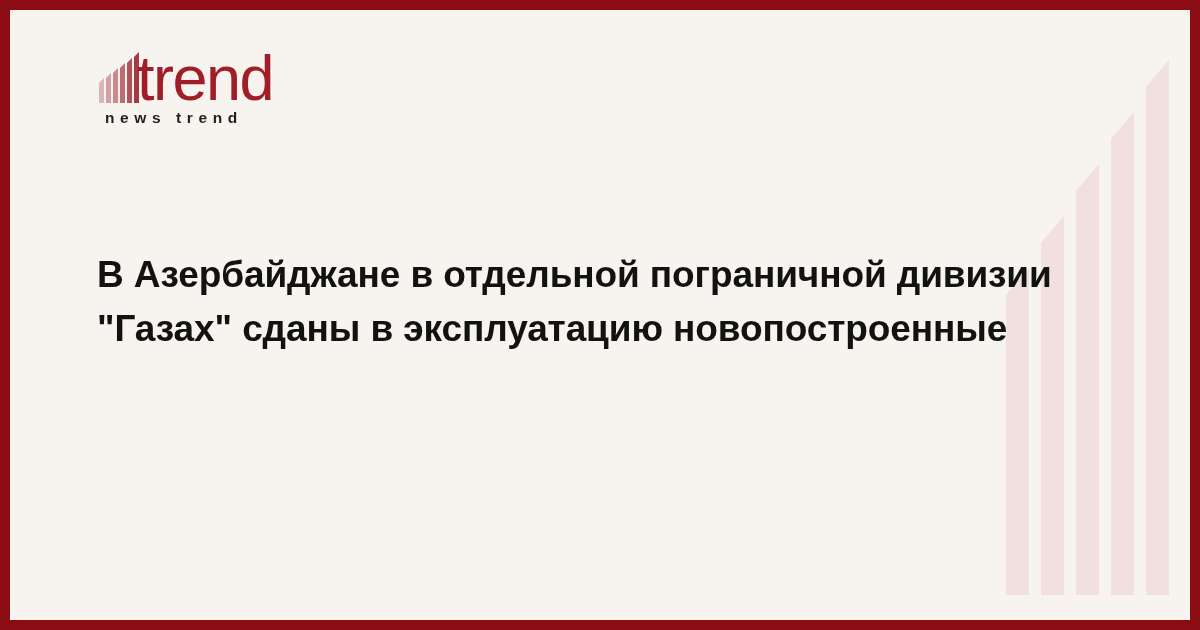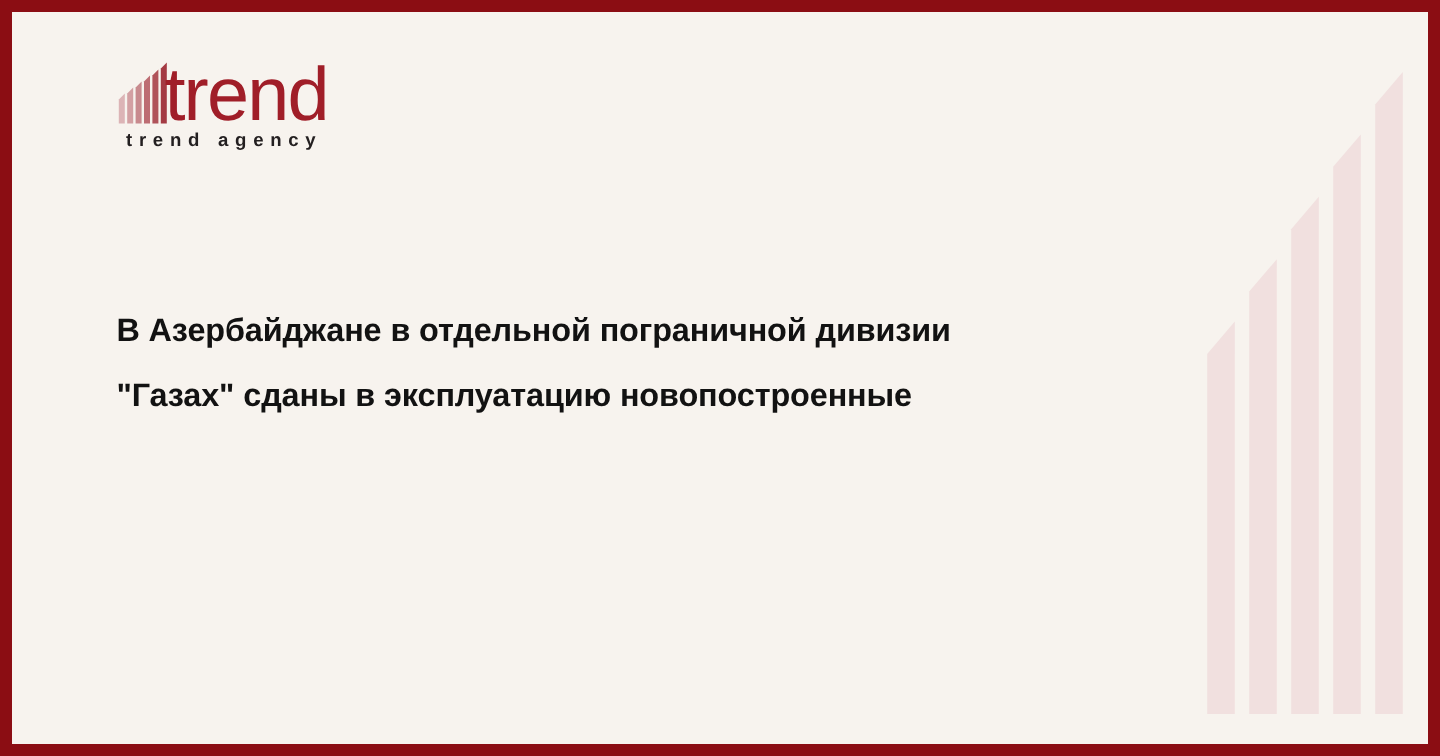--- a/index.html
+++ b/index.html
@@ -66,21 +66,21 @@
     font-family: "Liberation Sans", sans-serif;
     white-space: nowrap;
   }
 
   
   .headline {
     position: absolute;
     left: 87px;
     top: 238px;
     width: 1010px;
-    font-size: 27px;
+    font-size: 37px;
     line-height: 54px;
     font-weight: 700;
     color: #121212;
     letter-spacing: -0.1px;
     font-family: "Liberation Sans", sans-serif;
   }
   .headline-line { display: block; white-space: nowrap; }
 </style>
 </head>
 <body>
@@ -109,21 +109,21 @@
             <polygon points="9,33 14,28 14,58 9,58" fill="#d3a0a3"></polygon>
             <polygon points="16,28 21,23 21,58 16,58" fill="#c88a8e"></polygon>
             <polygon points="23,23 28,18 28,58 23,58" fill="#bd6d73"></polygon>
             <polygon points="30,18 35,13 35,58 30,58" fill="#b0535a"></polygon>
             <polygon points="37,12 42,7 42,58 37,58" fill="#a43a43"></polygon>
           </g>
 
           <text x="40" y="55" font-family="Liberation Sans, sans-serif" font-size="63" font-weight="400" fill="#a01e28" letter-spacing="-1.5">trend</text>
         </svg>
       </div>
-      <div class="logo-sub">trend agency</div>
+      <div class="logo-sub">news trend</div>
     </div>
 
     <div class="headline">
       <span class="headline-line">В Азербайджане в отдельной пограничной дивизии</span>
       <span class="headline-line">"Газах" сданы в эксплуатацию новопостроенные</span>
     </div>
 
   </div>
 </div>
 

